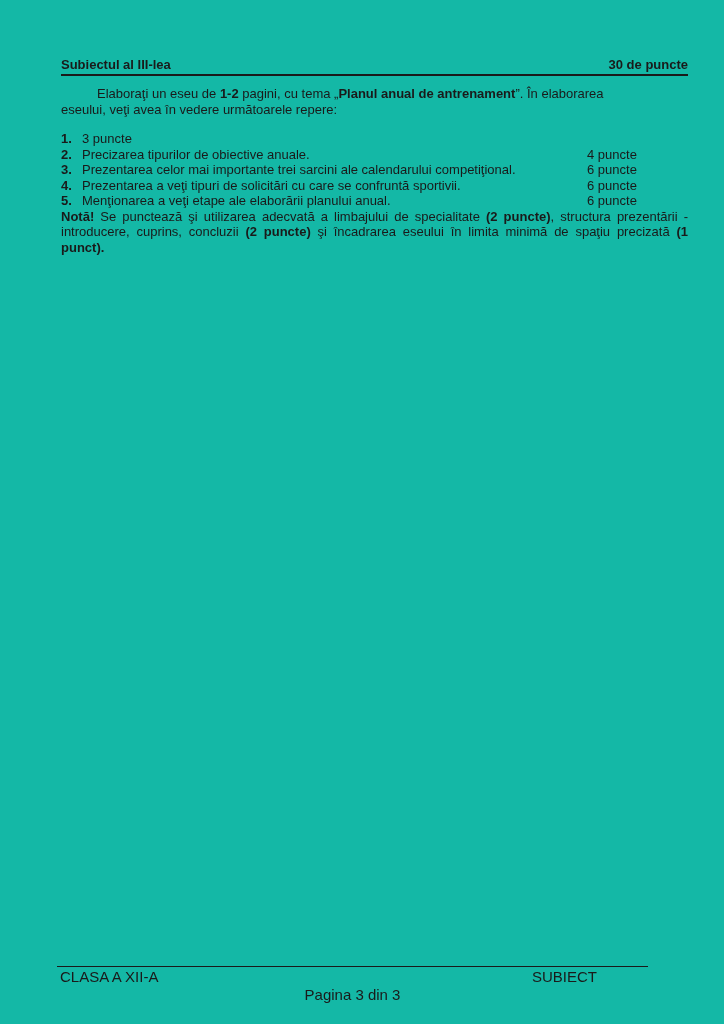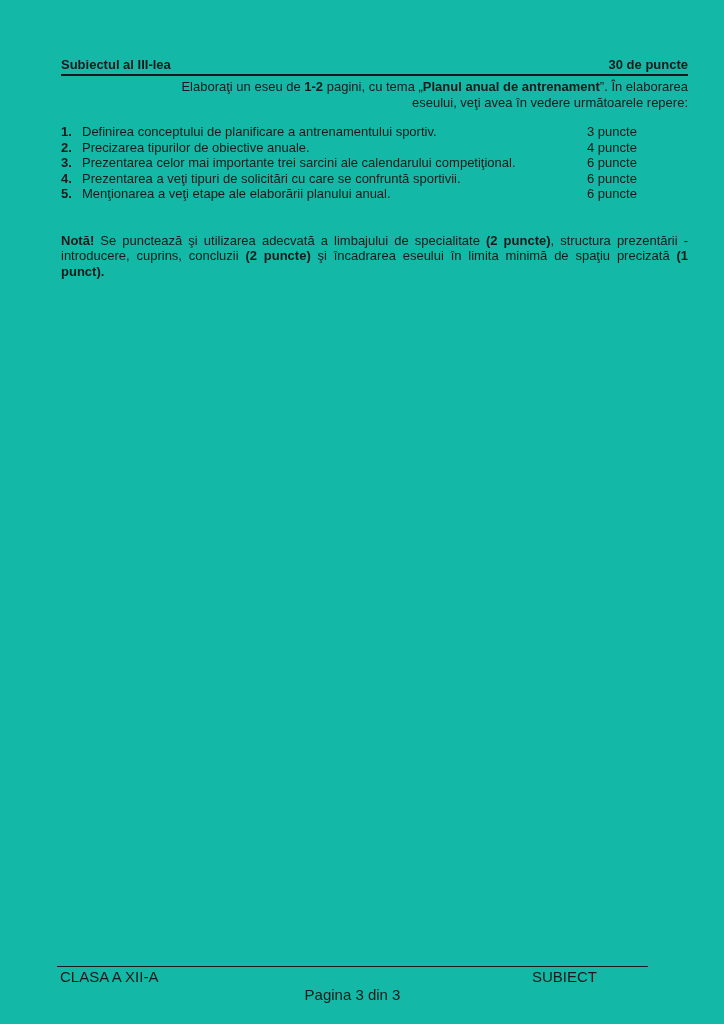--- a/index.html
+++ b/index.html
@@ -19,28 +19,28 @@
     line-height:15.5px;
   }
   .title-row {
     display:flex;
     justify-content:space-between;
     font-weight:bold;
     line-height:16px;
     border-bottom:2px solid #1a1a1a;
     padding-bottom:1px;
   }
-  .intro { margin-top:3px; text-align:right; }
+  .intro { margin-top:10px; text-align:left; }
   .intro-line-first { text-indent:36px; }
   .req-list { margin-top:14px; }
   .req-row { display:flex; }
   .req-num { flex:none; width:21px; font-weight:bold; }
   .req-text { flex:1; }
   .req-pts { flex:none; width:101px; }
-  .note { margin-top:31px; text-align:justify; }
+  .note { text-align:justify; }
   .b { font-weight:bold; }
   .footer {
     position:absolute;
     left:57px; top:966px;
     width:591px;
     border-top:1px solid #1a1a1a;
     font-size:15px;
     line-height:14px;
     padding-top:3px;
   }
@@ -61,21 +61,20 @@
     </div>
 
     <div class="intro">
       <div class="intro-line-first"><span>Elaboraţi un eseu de </span><span class="b">1-2</span><span> pagini, cu tema „</span><span class="b">Planul anual de antrenament</span><span>”. În elaborarea</span></div>
       <div><span>eseului, veţi avea în vedere următoarele repere:</span></div>
     </div>
 
     <div class="req-list">
       <div class="req-row">
         <span class="req-num">1.</span>
-        <span class="req-text">Definirea conceptului de planificare a antrenamentului sportiv.</span>
         <span class="req-pts">3 puncte</span>
       </div>
       <div class="req-row">
         <span class="req-num">2.</span>
         <span class="req-text">Precizarea tipurilor de obiective anuale.</span>
         <span class="req-pts">4 puncte</span>
       </div>
       <div class="req-row">
         <span class="req-num">3.</span>
         <span class="req-text">Prezentarea celor mai importante trei sarcini ale calendarului competiţional.</span>

